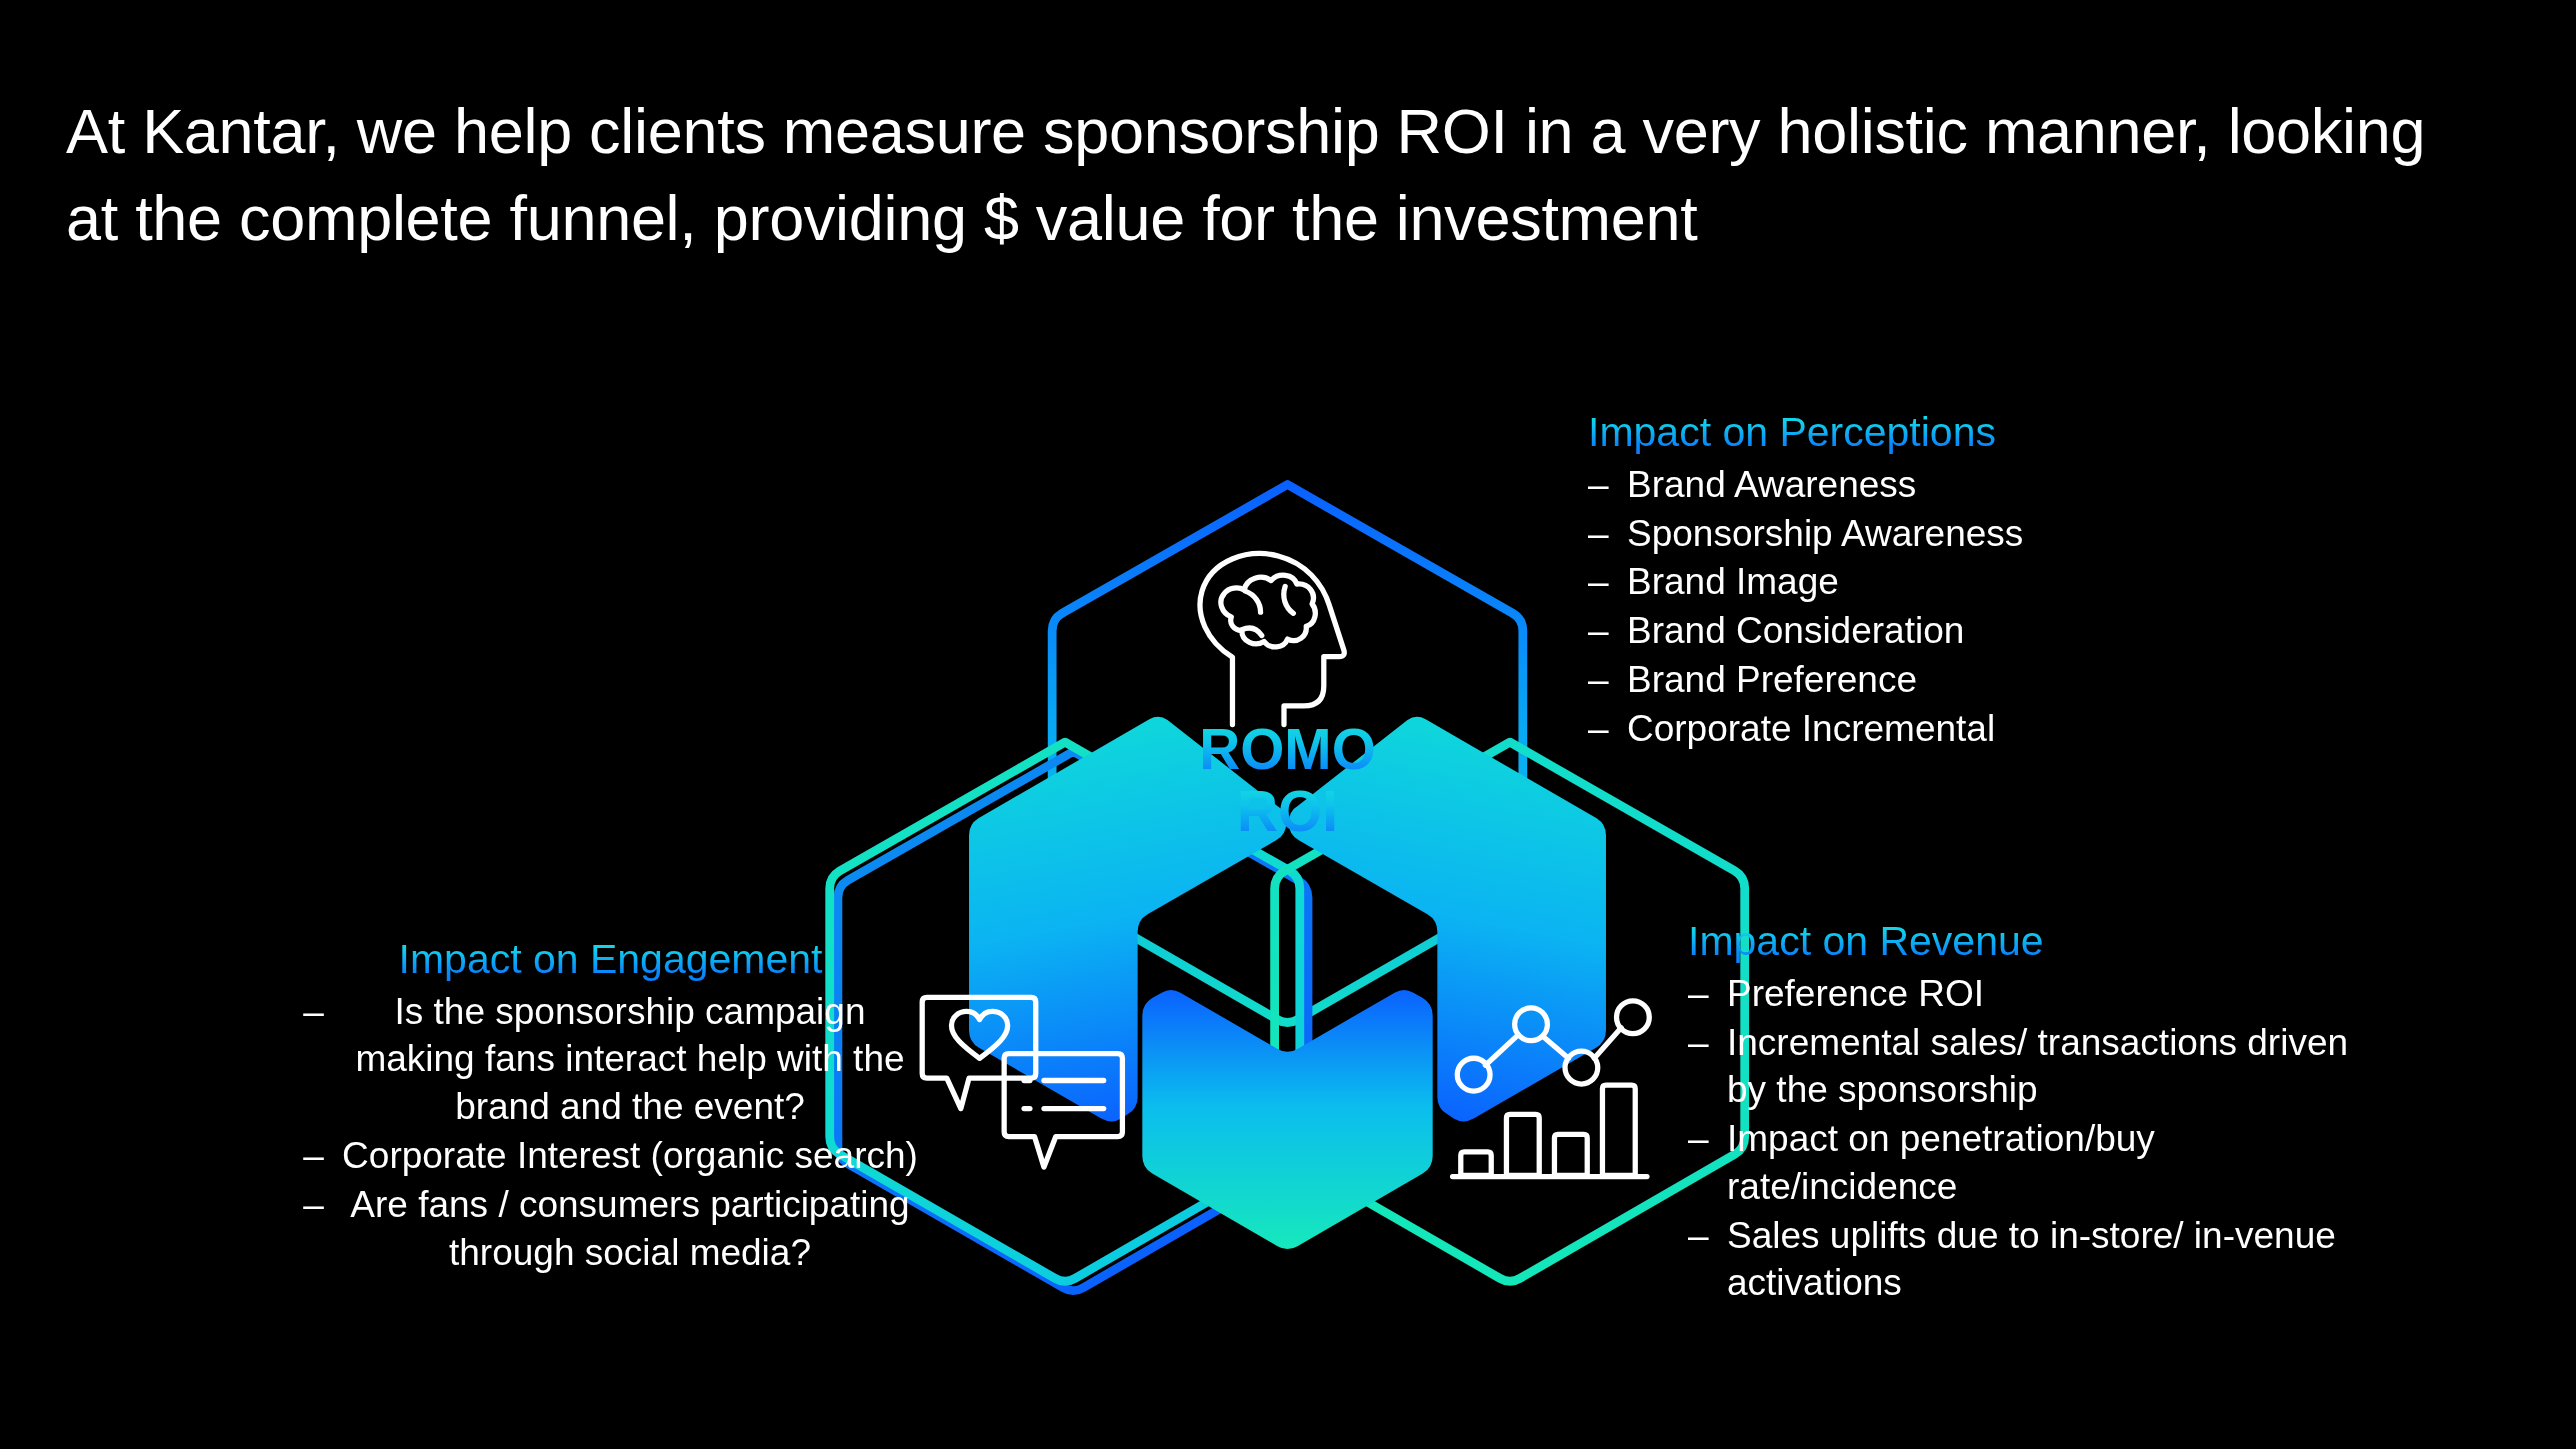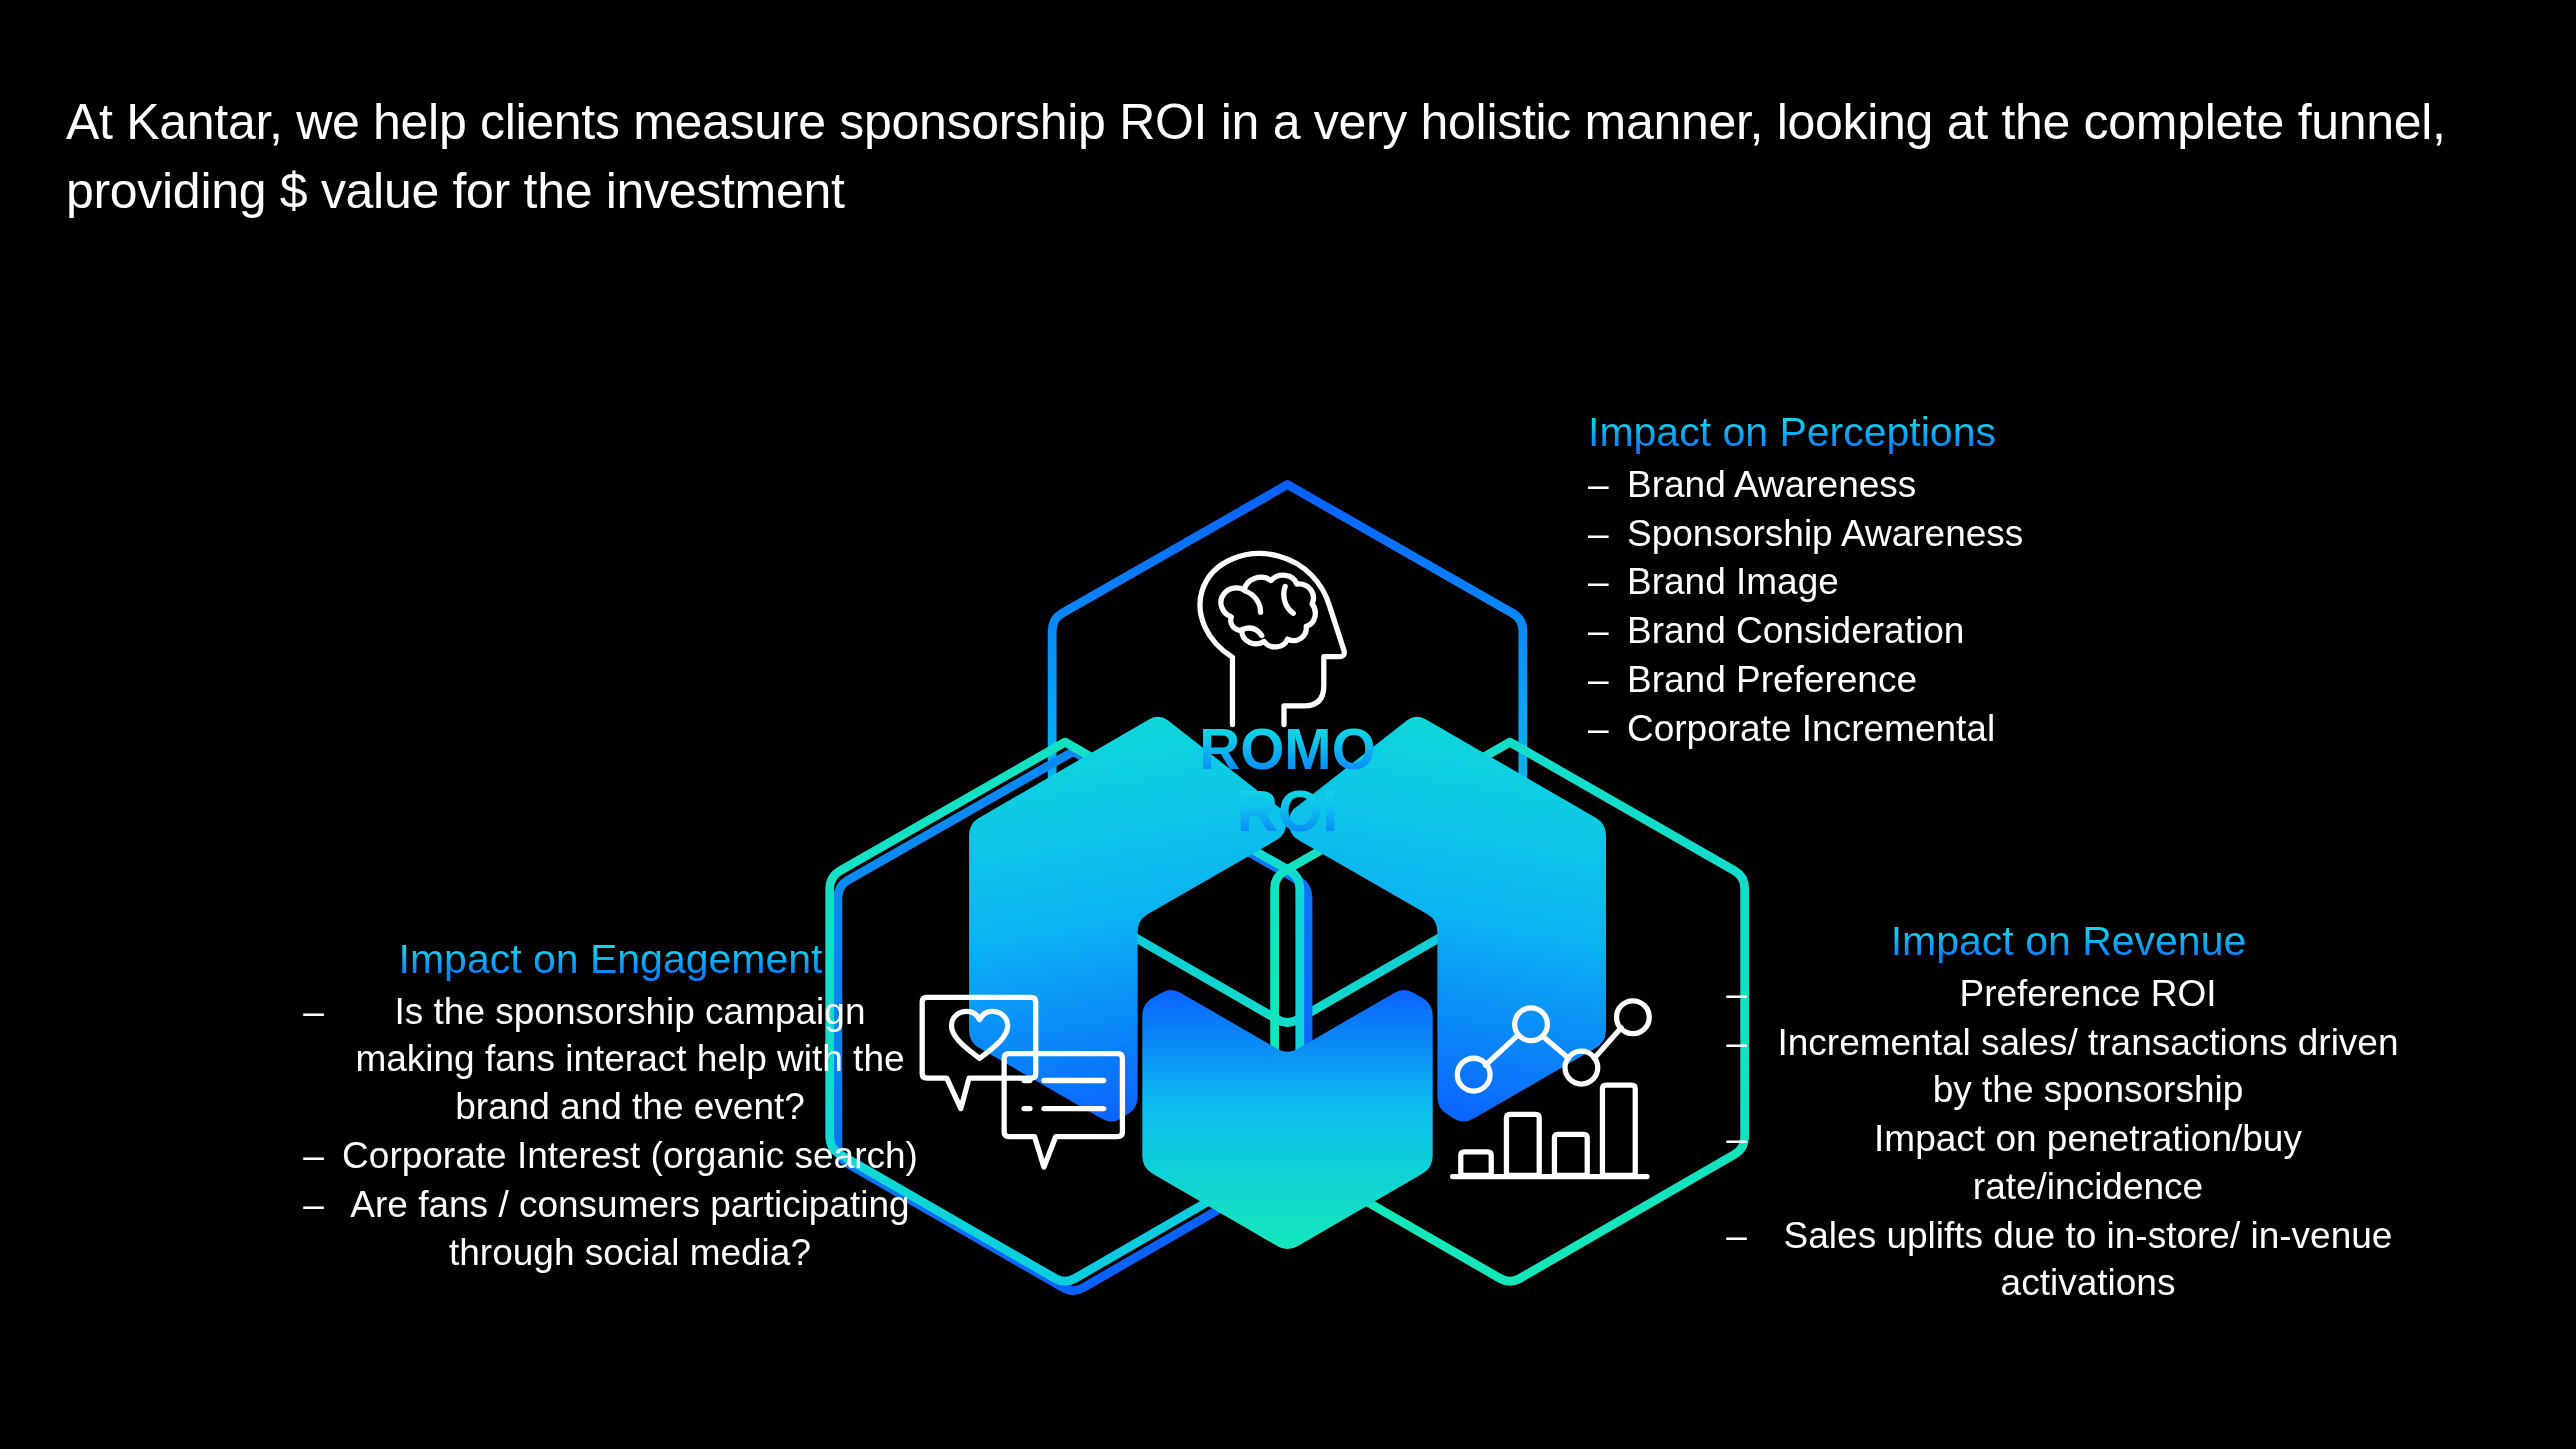--- a/index.html
+++ b/index.html
@@ -6,21 +6,21 @@
   body{
     width:2576px;height:1449px;position:relative;overflow:hidden;
     font-family:"Liberation Sans", sans-serif;
     background:#000000;color:#ffffff;
   }
   .slide{position:absolute;inset:0;}
 
   
   #title{
     position:absolute;left:66px;top:88px;width:2400px;
-    font-size:50px;line-height:1.38;font-weight:400;color:#ffffff;
+    font-size:63px;line-height:1.38;font-weight:400;color:#ffffff;
     letter-spacing:-0.3px;
   }
 
   
   .panel{position:absolute;}
   .panel h2{
     margin:0 0 4.7px 0;font-size:41px;font-weight:400;line-height:1.12;
     background:linear-gradient(180deg,#19E6E0 0%,#11C8EE 32%,#0A8CFA 72%,#0A7BFF 100%);
     -webkit-background-clip:text;background-clip:text;
     color:transparent;-webkit-text-fill-color:transparent;
@@ -30,21 +30,21 @@
   .panel li{
     position:relative;font-size:37px;line-height:1.29;color:#ffffff;
     padding-left:39px;margin-bottom:1.2px;font-weight:400;
   }
   .panel li .dash{
     position:absolute;left:0;top:0;width:27px;
     color:#ffffff;font-size:37px;line-height:1.29;
   }
 
   #panel-perceptions{left:1588px;top:410px;width:808px;}
-  #panel-revenue{left:1723px;top:919px;width:691px;text-align:center;}
+  #panel-revenue{left:1688px;top:919px;width:691px;}
   #panel-engagement{left:300px;top:937px;width:621px;text-align:center;}
 
   
   #diagram{position:absolute;left:866px;top:468px;width:843px;height:896px;text-align:right;}
   #diagram svg{width:100%;height:100%;display:block;overflow:visible;}
 
   .romo-text{
     font-family:"Liberation Sans", sans-serif;
     font-weight:700;font-size:97px;
   }

